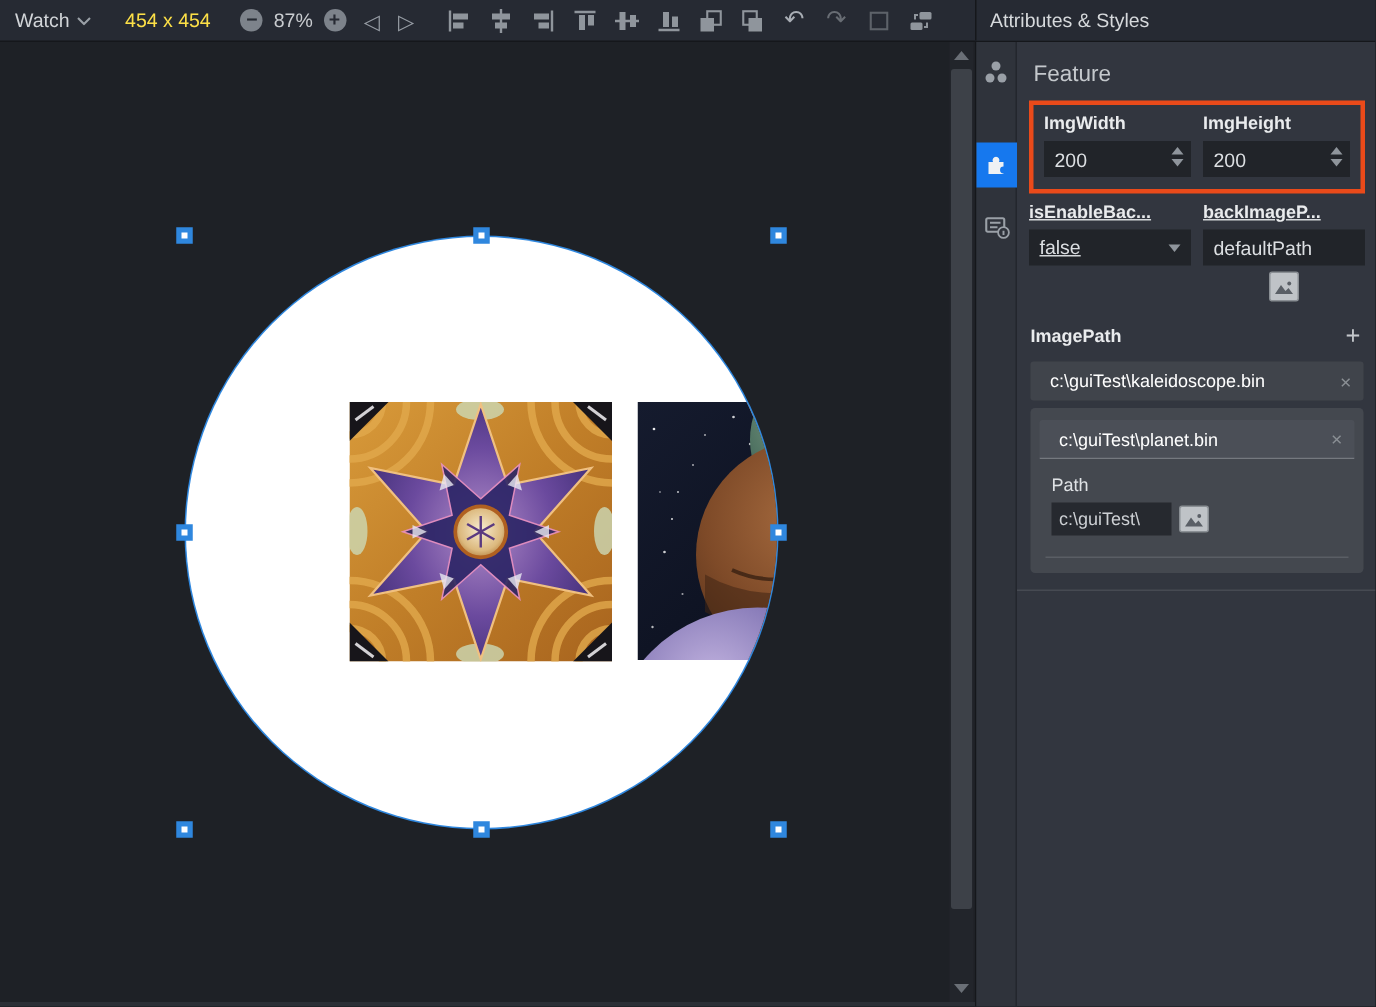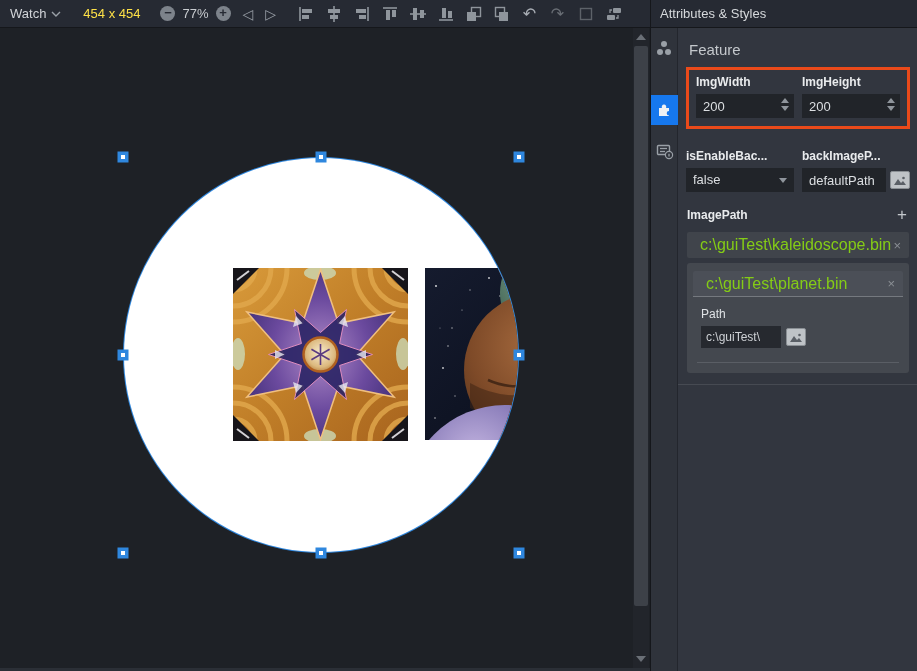--- a/index.html
+++ b/index.html
@@ -47,32 +47,32 @@
   .hlbox { border:3px solid #ea4a1a; padding:5px 7px 8px 7px; }
   .grid2 { display:grid; grid-template-columns:1fr 1fr; column-gap:12px;gap:8px; }
   .fld label { display:block; font-size:12px; font-weight:bold; color:#e9ebed; margin-bottom:5px; }
   .inputwrap { position:relative; }
   .numin, .txtin, .ddl { width:100%; height:24px; background:#212429; border:none; color:#dcdfe2; font-size:13px; padding:0 18px 0 7px; font-family:"Liberation Sans", sans-serif; }
   .txtin { padding-right:4px; }
   .spin { position:absolute; right:5px; top:4px; display:flex; flex-direction:column; gap:3px; }
   .spin i { width:0; height:0; border-left:4px solid transparent; border-right:4px solid transparent; }
   .spin .su { border-bottom:5px solid #8f959c; }
   .spin .sd { border-top:5px solid #8f959c; }
-  .row2 { margin-top:20px; }
+  .row2 { margin-top:5px;text-decoration:underline; }
   .ddlwrap { position:relative; }
   .ddlcaret { position:absolute; right:7px; top:10px; width:0; height:0; border-left:4px solid transparent; border-right:4px solid transparent; border-top:5px solid #8f959c; }
-  .withbtn { display:flex; align-items:center; gap:4px; }
+  .withbtn { display:flex; align-items:center; gap:4px;flex-direction:column; }
   .withbtn .inputwrap { flex:1; }
   .imgbtn { width:20px; height:18px; background:#bfc3c7; border:1px solid #8a8f94; border-radius:2px; display:flex; align-items:center; justify-content:center; flex:0 0 20px; }
 
   .ip-head { display:flex; align-items:flex-end; justify-content:space-between; margin:16px 1px 10px 1px; }
   .ip-label { font-size:12px; font-weight:bold; color:#e9ebed; }
   .ip-add { font-size:17px; color:#c4c8cc; line-height:14px; padding-right:2px; }
   .ip-row { height:26px; background:#40444b; border-radius:2px; display:flex; align-items:center; justify-content:space-between; padding:0 8px 0 13px; margin:0 1px 5px 1px; }
-  .ip-row .ptext { font-size:16px; color:#84cc16; }
+  .ip-row .ptext { font-size:12px; color:#ffffff; }
   .ip-x { font-size:13px; color:#8a8f94; }
   .ip-card { background:#44484f; border-radius:3px; margin:0 1px; padding:8px 6px 10px 6px; }
   .ip-card .ip-row.inner { background:#4b4f57; margin:0 0 0 0; border-bottom:1px solid #75797f; border-radius:2px 2px 0 0; }
   .path-label { font-size:12px; color:#dfe2e5; margin:10px 0 5px 8px; }
   .path-rowline { display:flex; align-items:center; gap:5px; margin-left:8px; }
   .path-in { width:80px; height:22px; background:#26292f; border:none; color:#cdd0d4; font-size:12px; padding:0 5px; font-family:Liberation Sans, sans-serif; }
   .card-div { border-top:1px solid #5a5e65; margin:14px 4px 0 4px; }
   .sect-div { border-top:1px solid #464a52; margin:11px -7px 0 -8px; }
 </style>
 </head>
@@ -84,21 +84,21 @@
     <div class="toolbar">
       <div class="device">
         <span>Watch</span>
         <svg width="10" height="6">
             <polyline points="1,1 5,5 9,1" fill="none" stroke="#9aa0a7" stroke-width="1.4"></polyline>
           </svg>
       </div>
       <span class="size-label">454 x 454</span>
       <div class="zoomgrp">
         <span class="zbtn">−</span>
-        <span class="zlevel">77%</span>
+        <span class="zlevel">87%</span>
         <span class="zbtn">+</span>
       </div>
       <span class="navtri">◁</span>
       <span class="navtri">▷</span>
 
       <div class="tbicons">
         <span class="tbi">
           <svg width="18" height="18">
               <line x1="3" y1="2" x2="3" y2="16" stroke="#8f959c" stroke-width="1.6"></line>
               <rect x="5" y="4" width="10" height="4" fill="#8f959c"></rect>

